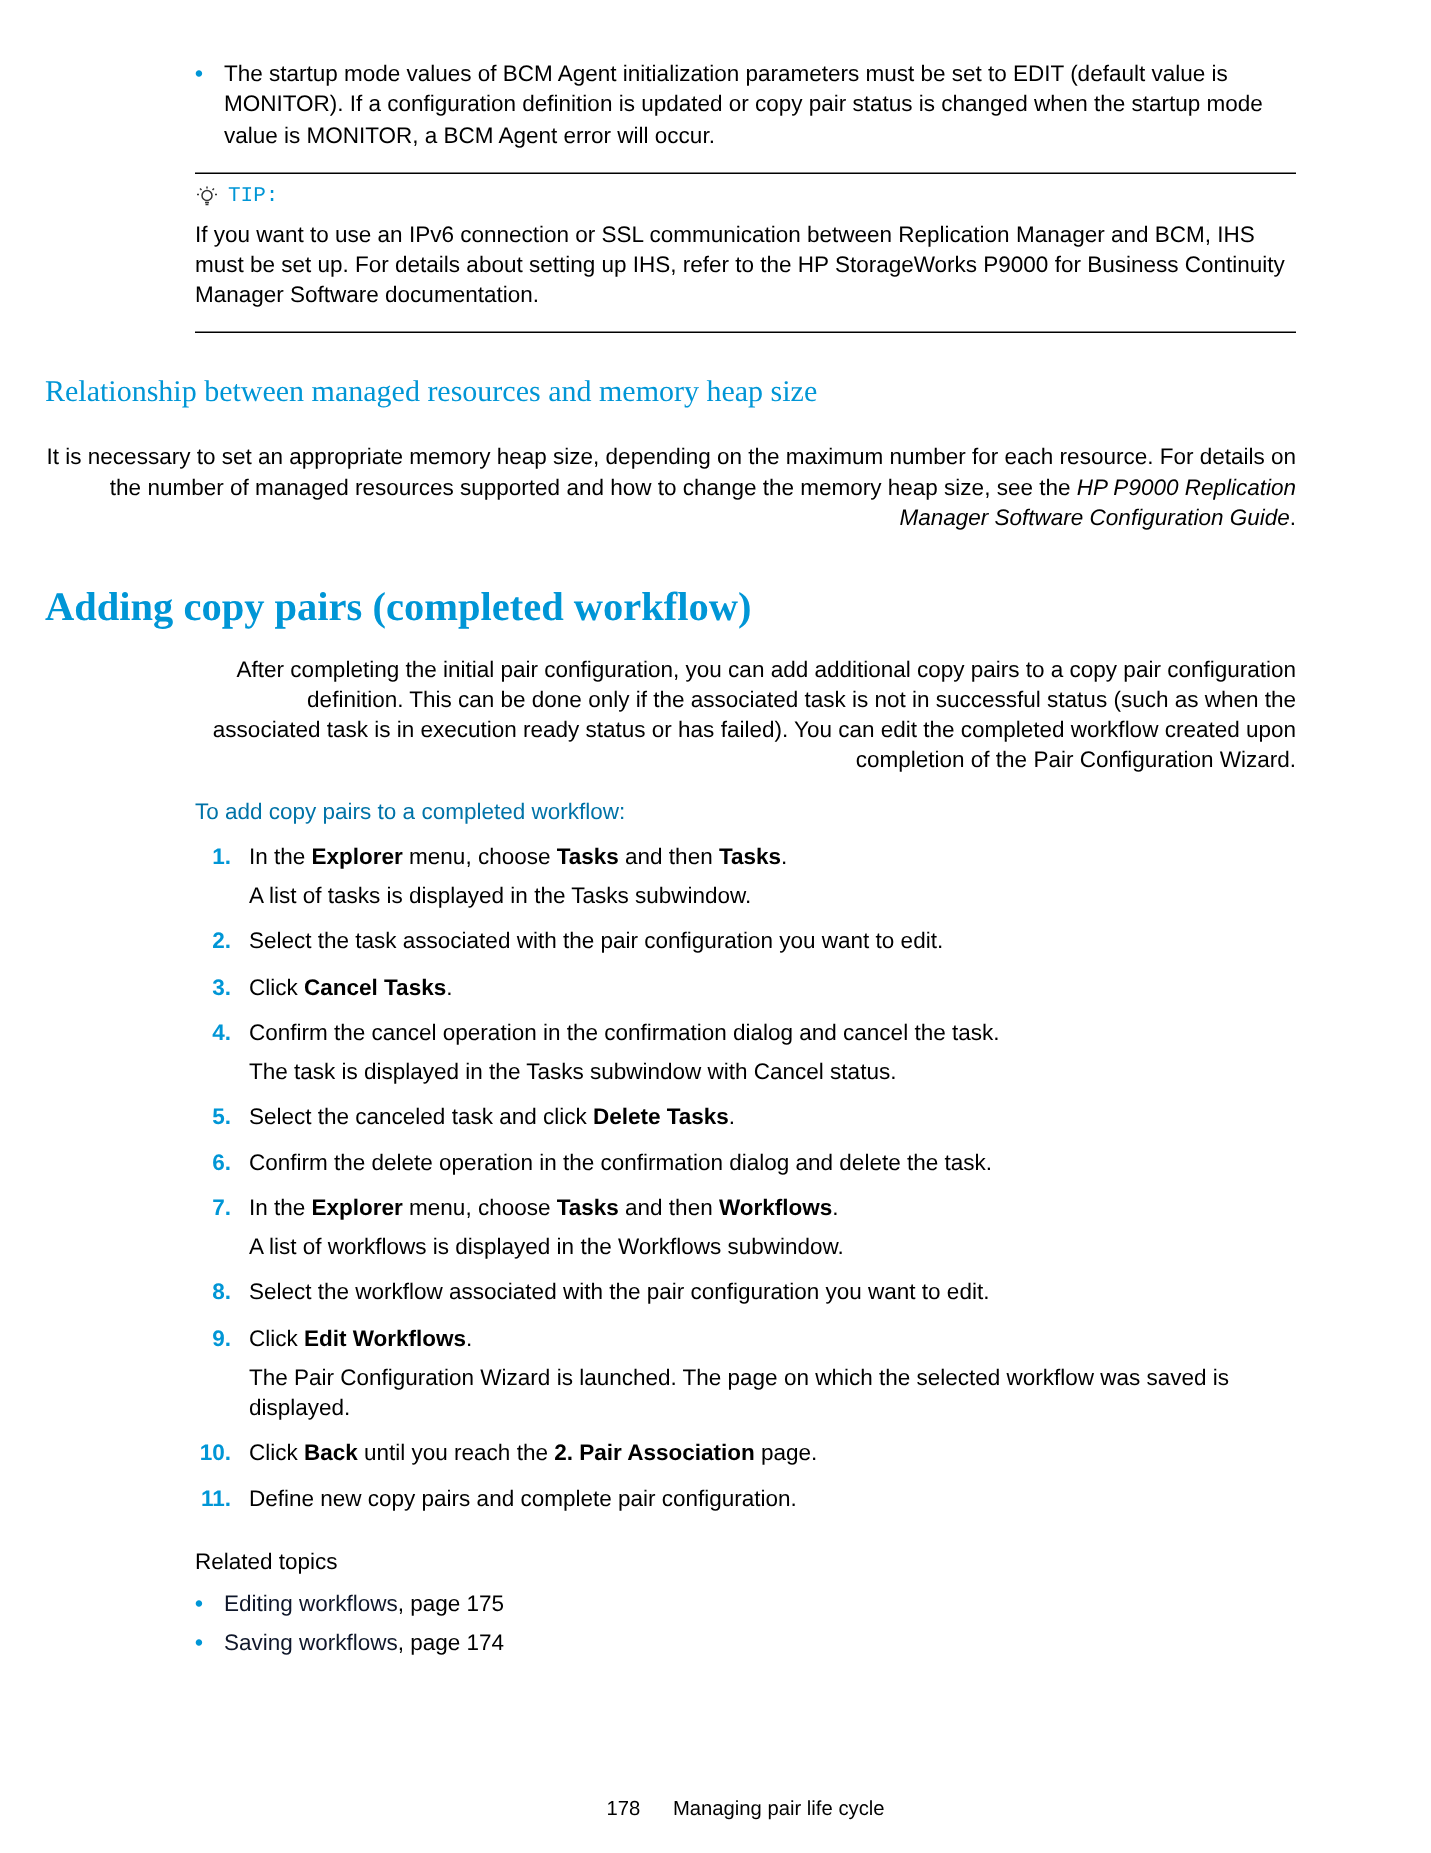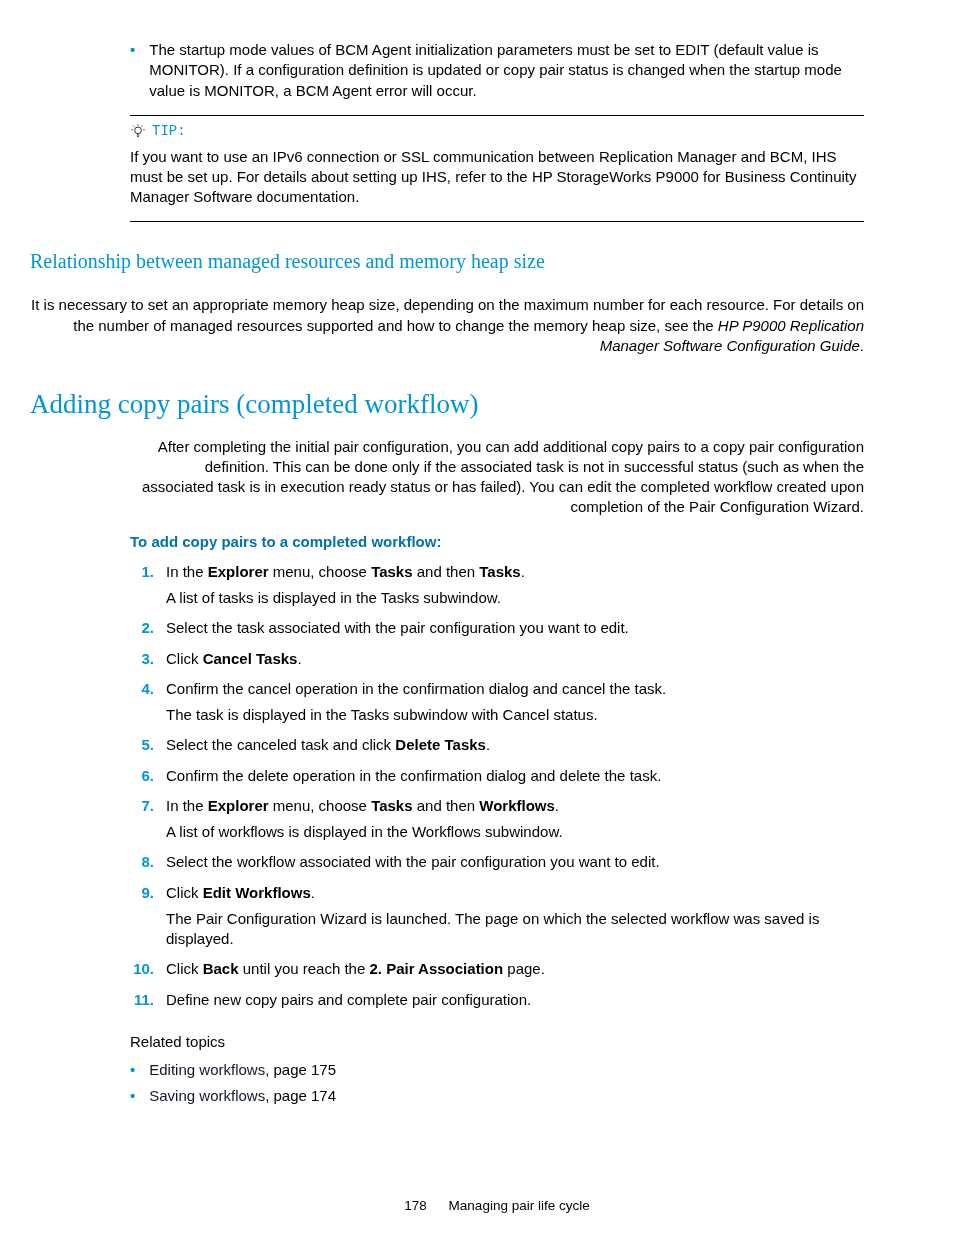--- a/index.html
+++ b/index.html
@@ -45,30 +45,30 @@
   .tip-icon svg { display: block; }
   .h2 {
     font-family: Georgia, 'Times New Roman', serif;
     font-weight: 300;
     color: #0096d6;
     font-size: 20px;
     margin: 26px 0 20px 0;
   }
   .h1 {
     font-family: Georgia, 'Times New Roman', serif;
-    font-weight: 400;
+    font-weight: 700;
     color: #0096d6;
     font-size: 27px;
     margin: 30px 0 14px 0;
   }
   .para { margin: 10px 0; text-align: right; }
   .italic { font-style: italic; }
   .proc-title {
     color: #0073a8;
-    font-weight: bold;
+    font-weight: normal;
     margin: 14px 0 10px 0;
   }
   ol.steps {
     list-style: none;
     padding: 0;
     margin: 0;
   }
   ol.steps > li {
     display: flex;
     gap: 12px;

